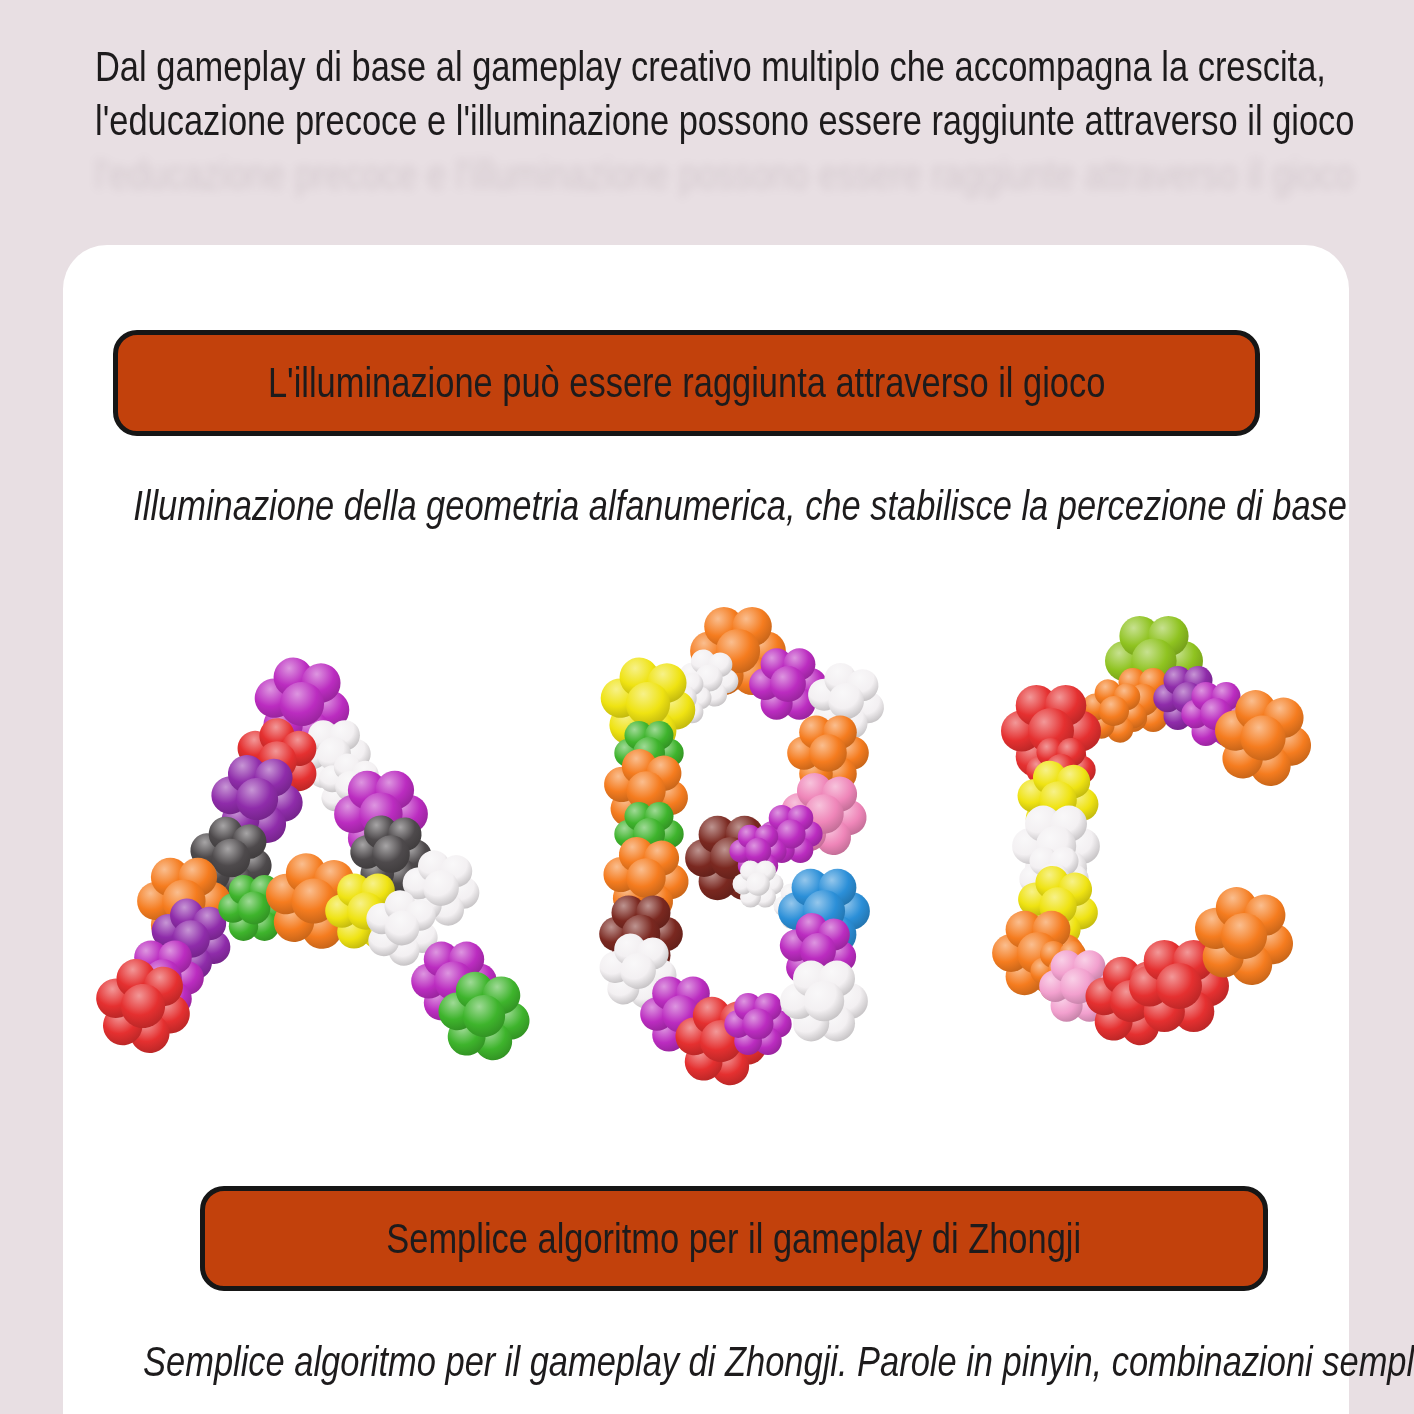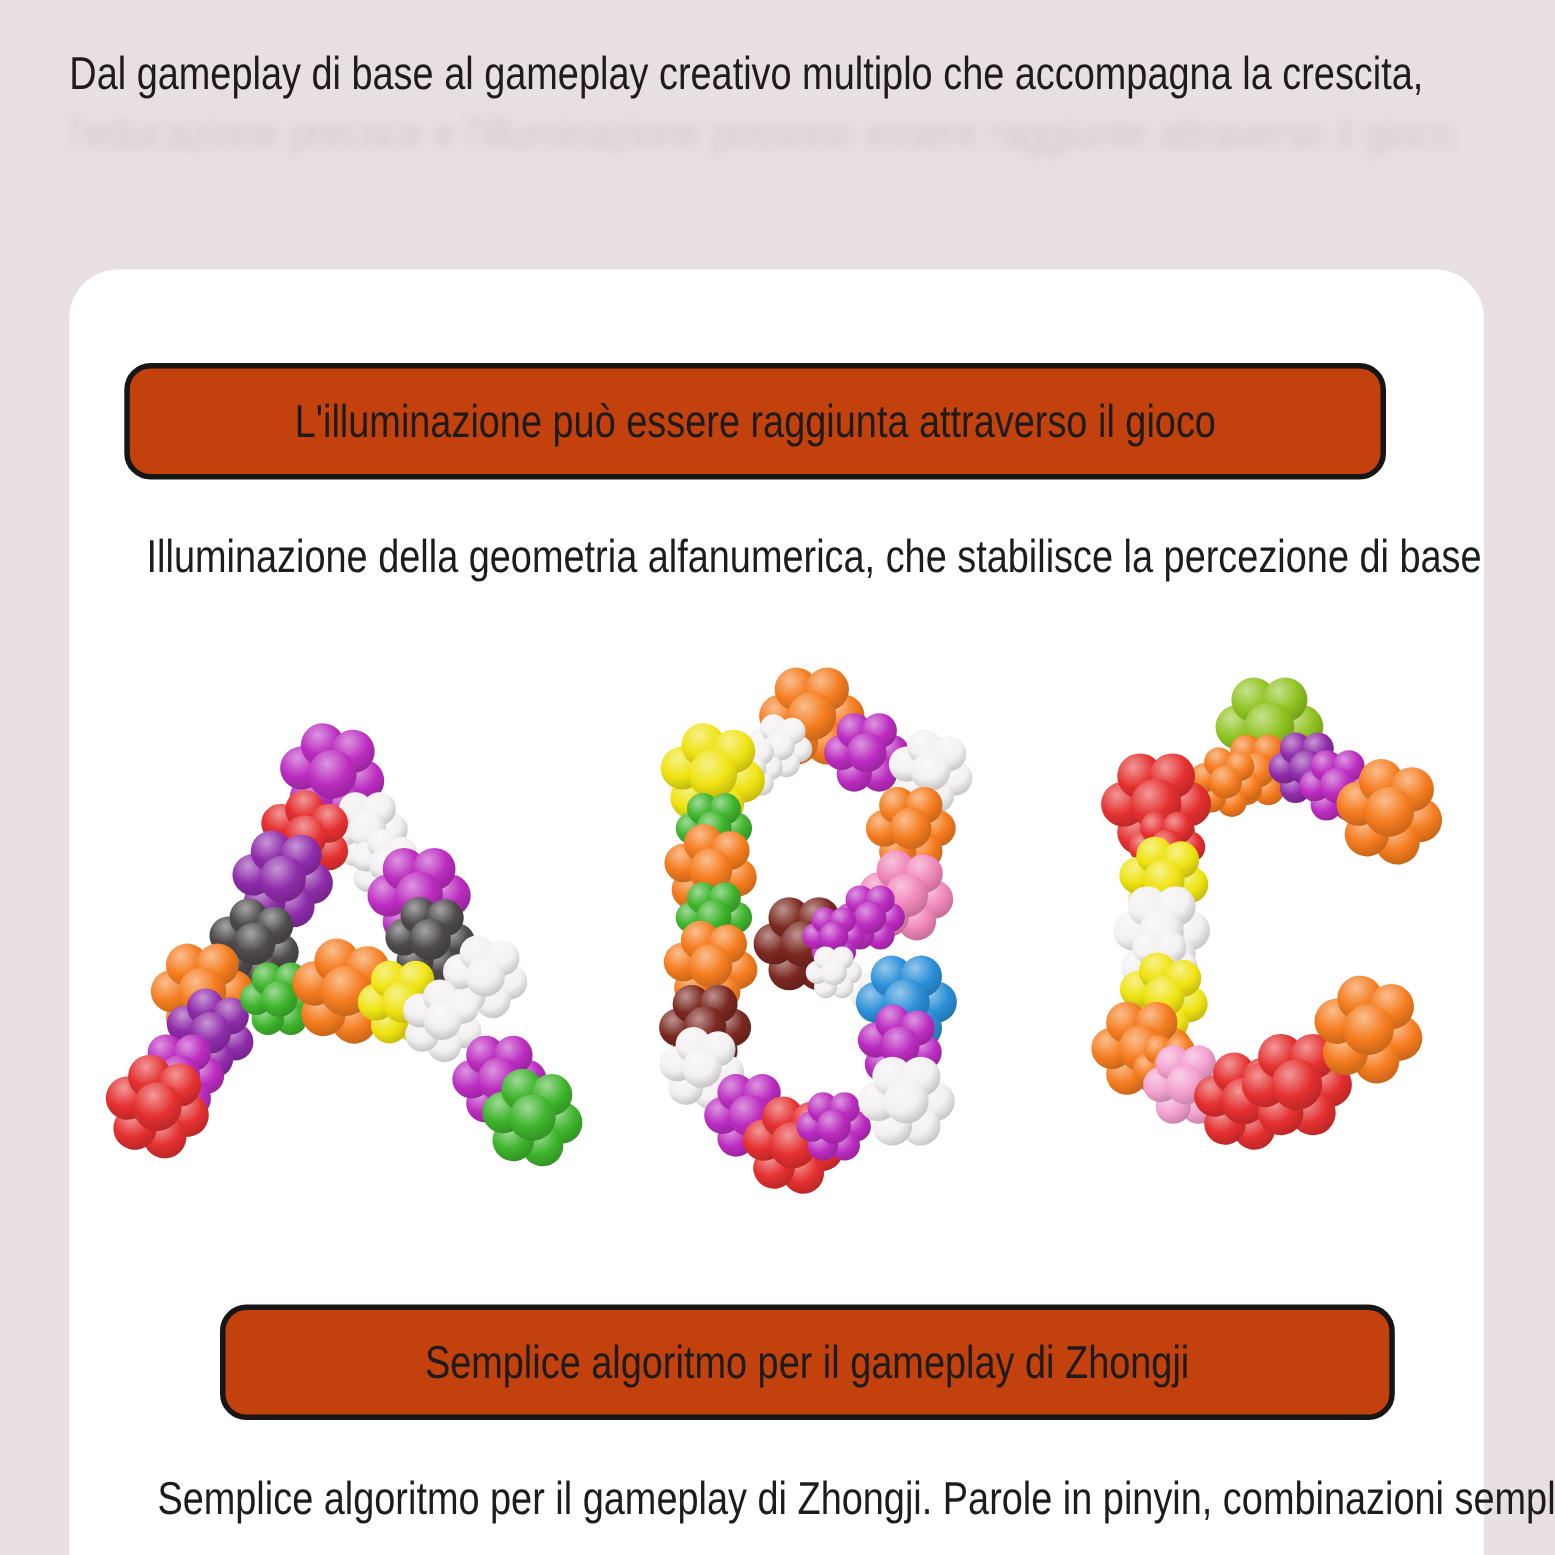--- a/index.html
+++ b/index.html
@@ -16,21 +16,21 @@
     white-space:nowrap;
     transform:scaleX(0.82);
   }
   .cond.left{transform-origin:left center;}
   .cond.center{transform-origin:center center;}
 
   #header{
     position:absolute;left:63px;top:40px;width:1300px;
     font-size:42px;line-height:54px;
   }
-  #header .line{display:block;}
+  #header .line{display:block;margin-left:32px;}
   #ghost-line{
     display:block;
     filter:blur(5px);
     opacity:0.16;
     color:#6b5560;
   }
 
   #card{
     position:absolute;
     left:63px;top:245px;
@@ -47,34 +47,36 @@
     display:flex;align-items:center;justify-content:center;
     font-size:42px;
   }
   #box1{left:113px;top:330px;width:1137px;height:96px;}
   #box2{left:200px;top:1186px;width:1058px;height:95px;}
 
   .subtitle{
     position:absolute;left:0;width:1414px;
     text-align:center;
     font-size:42px;
+    font-style:italic;
   }
   #subtitle1{top:482px;}
   #subtitle2{top:1338px;}
 
   #figure-svg{
     position:absolute;left:0;top:0;width:1414px;height:1414px;
     pointer-events:none;
   }
 </style>
 </head>
 <body>
 
 <div id="header">
   <span class="line"><span class="cond left">Dal gameplay di base al gameplay creativo multiplo che accompagna la crescita,</span></span>
+  <span class="line"><span class="cond left">l'educazione precoce e l'illuminazione possono essere raggiunte attraverso il gioco</span></span>
   <span class="line" id="ghost-line"><span class="cond left">l'educazione precoce e l'illuminazione possono essere raggiunte attraverso il gioco</span></span>
 </div>
 
 <div id="card"></div>
 
 <svg id="figure-svg" viewBox="0 0 1414 1414" xmlns="http://www.w3.org/2000/svg">
   <defs id="fig-defs">
       <radialGradient id="g-mag" cx="35%" cy="30%" r="80%">
         <stop offset="0" stop-color="#dd96e0"></stop>
         <stop offset="0.55" stop-color="#bb2cc0"></stop>

